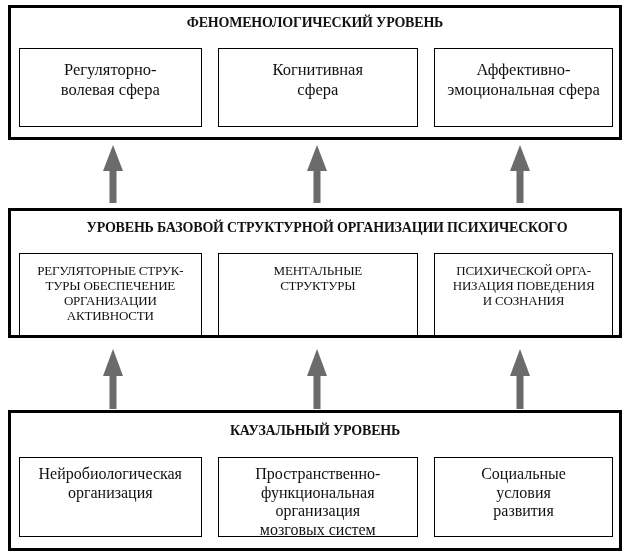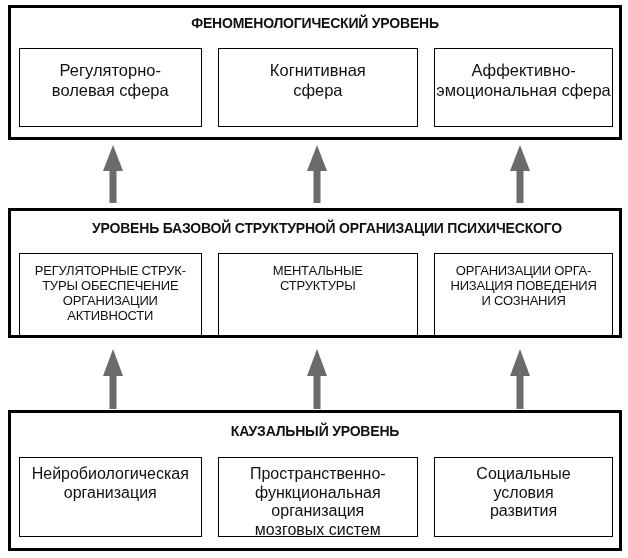--- a/index.html
+++ b/index.html
@@ -1,21 +1,21 @@
 <!DOCTYPE html>
 <html><head>
 <meta charset="utf-8">
 <style>
   html, body { margin: 0; padding: 0; background: #ffffff; }
   .diagram {
     position: relative;
     width: 628px;
     height: 558px;
     background: #ffffff;
-    font-family: Liberation Sans, sans-serif;
+    font-family: Liberation Serif, serif;
     color: #111111;
   }
   .band {
     position: absolute;
     left: 8px;
     width: 614px;
     box-sizing: border-box;
     border: 3px solid #000000;
     background: #ffffff;
   }
@@ -122,21 +122,21 @@
         <span class="line">РЕГУЛЯТОРНЫЕ СТРУК-</span>
         <span class="line">ТУРЫ ОБЕСПЕЧЕНИЕ</span>
         <span class="line">ОРГАНИЗАЦИИ</span>
         <span class="line">АКТИВНОСТИ</span>
       </div>
       <div class="box">
         <span class="line">МЕНТАЛЬНЫЕ</span>
         <span class="line">СТРУКТУРЫ</span>
       </div>
       <div class="box">
-        <span class="line">ОРГАНИЗАЦИИ ОРГА-</span>
+        <span class="line">ПСИХИЧЕСКОЙ ОРГА-</span>
         <span class="line">НИЗАЦИЯ ПОВЕДЕНИЯ</span>
         <span class="line">И СОЗНАНИЯ</span>
       </div>
     </div>
   </div>
 
   <div class="arrow gap-2 arrow-col-1">
     <svg viewBox="0 0 22 58" preserveAspectRatio="none" aria-hidden="true">
       <polygon points="11,0 21,26 1,26"></polygon>
       <rect x="7.5" y="24" width="7" height="34"></rect>

